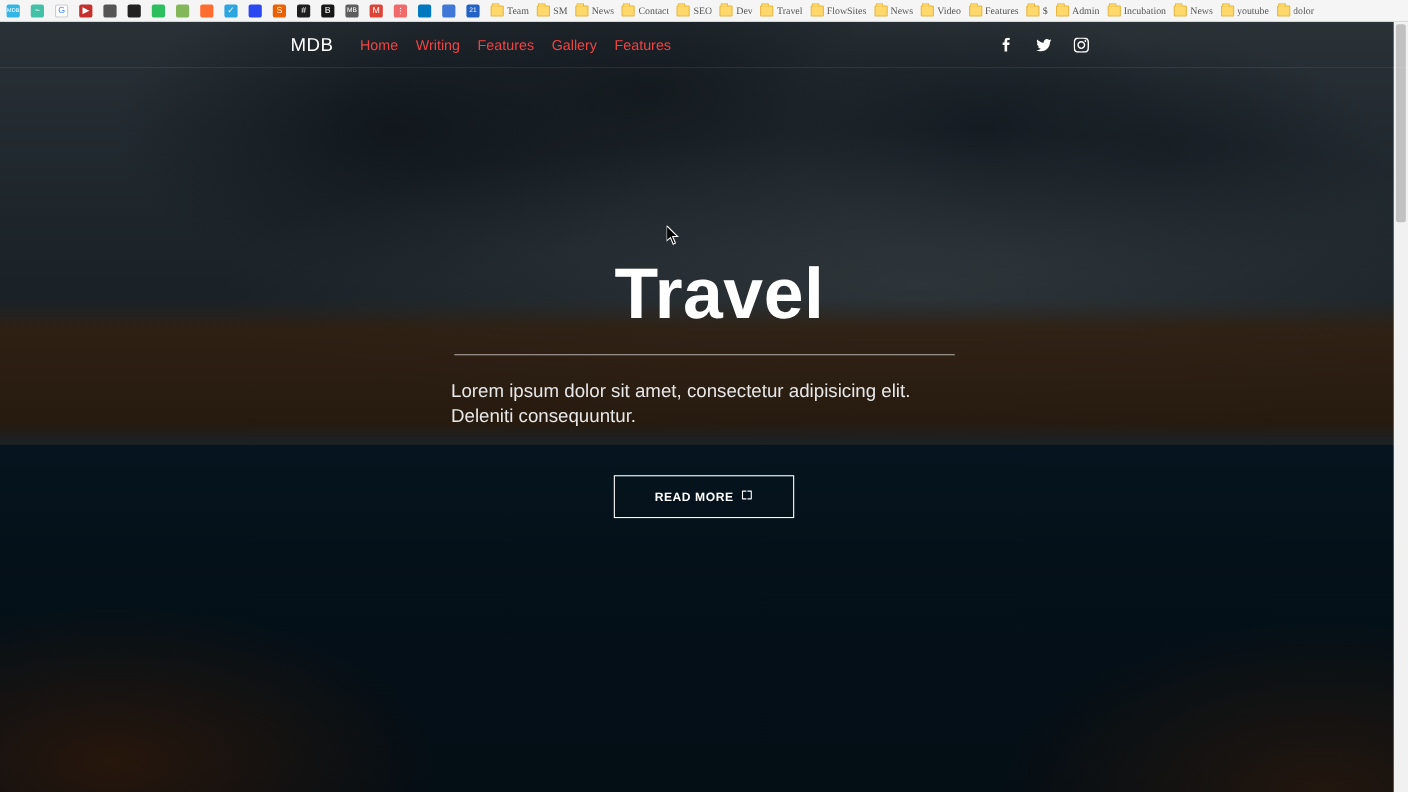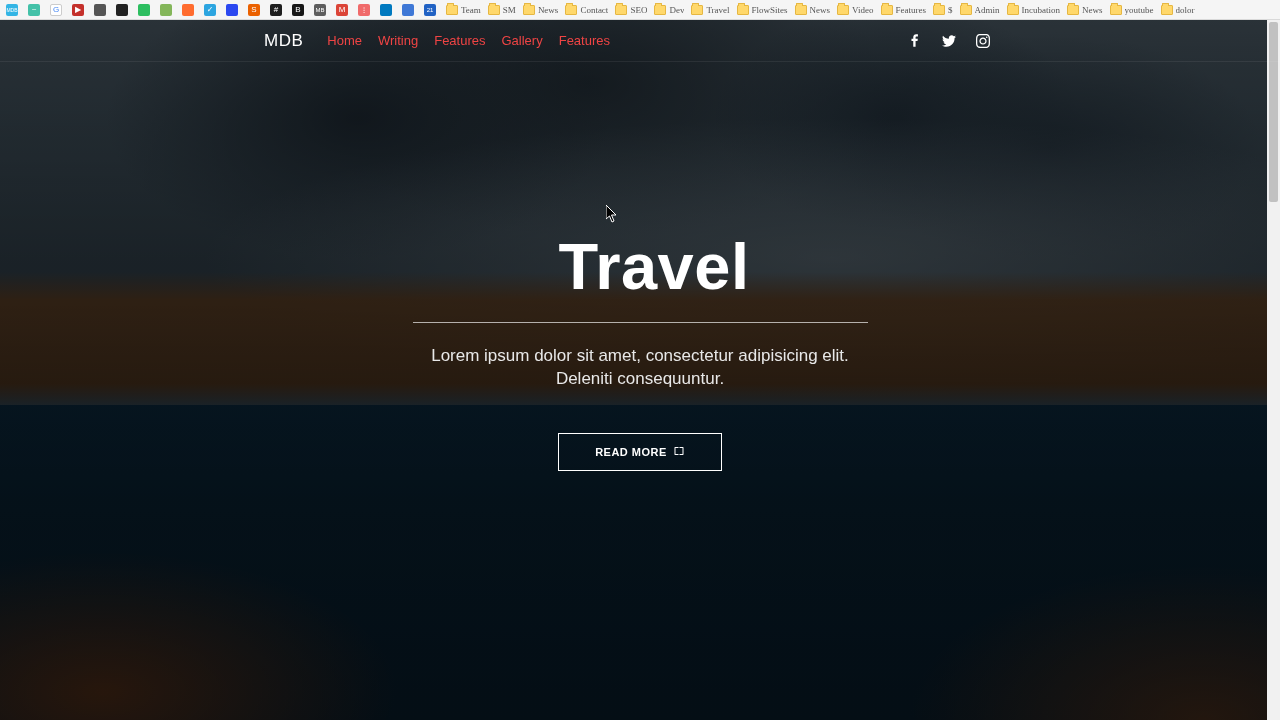--- a/index.html
+++ b/index.html
@@ -105,21 +105,21 @@
     position: absolute; inset: 0;
     display: flex; flex-direction: column; align-items: center; justify-content: center;
     z-index: 1;
     padding-bottom: 40px;
   }
   .hero h1 {
     font-size: 65px; font-weight: 700; letter-spacing: .5px; margin-bottom: 18px; margin-left: 28px;
   }
   .divider { width: 455px; height: 0; border-top: 1px solid rgba(255,255,255,.65); margin-bottom: 22px; }
   .lead {
-    font-size: 17px; font-weight: 300; color: #e8e8e8; text-align: center;
+    font-size: 17px; font-weight: 300; color: #e8e8e8; text-align: left;
     max-width: 460px; line-height: 1.35; margin-bottom: 42px;
   }
   .btn {
     display: flex; align-items: center; gap: 6px;
     border: 1.5px solid #fff; background: transparent; color: #fff;
     font-size: 11px; font-weight: 600; letter-spacing: .5px;
     padding: 11px 36px; cursor: pointer; text-transform: uppercase;
   }
   .btn svg { width: 12px; height: 12px; fill: #fff; }
 

